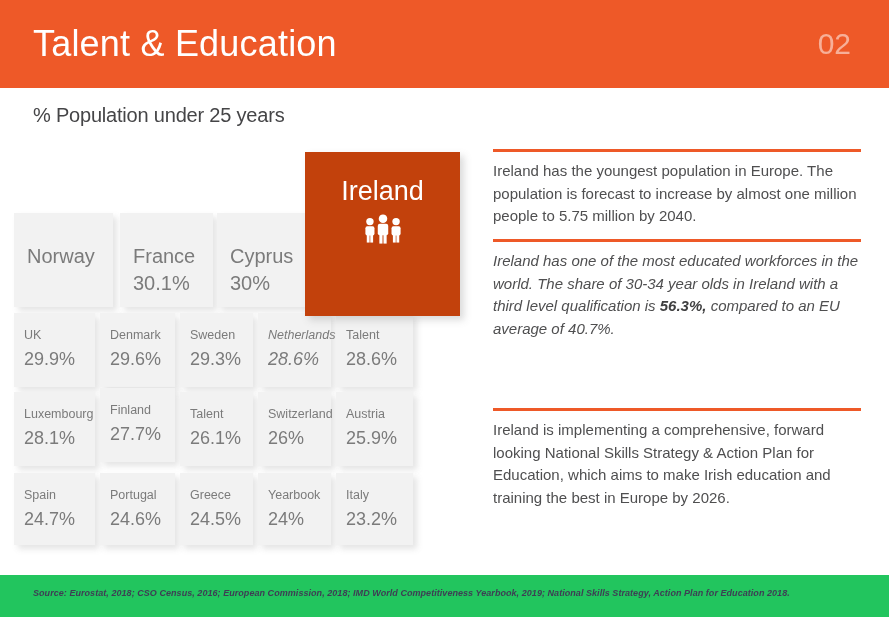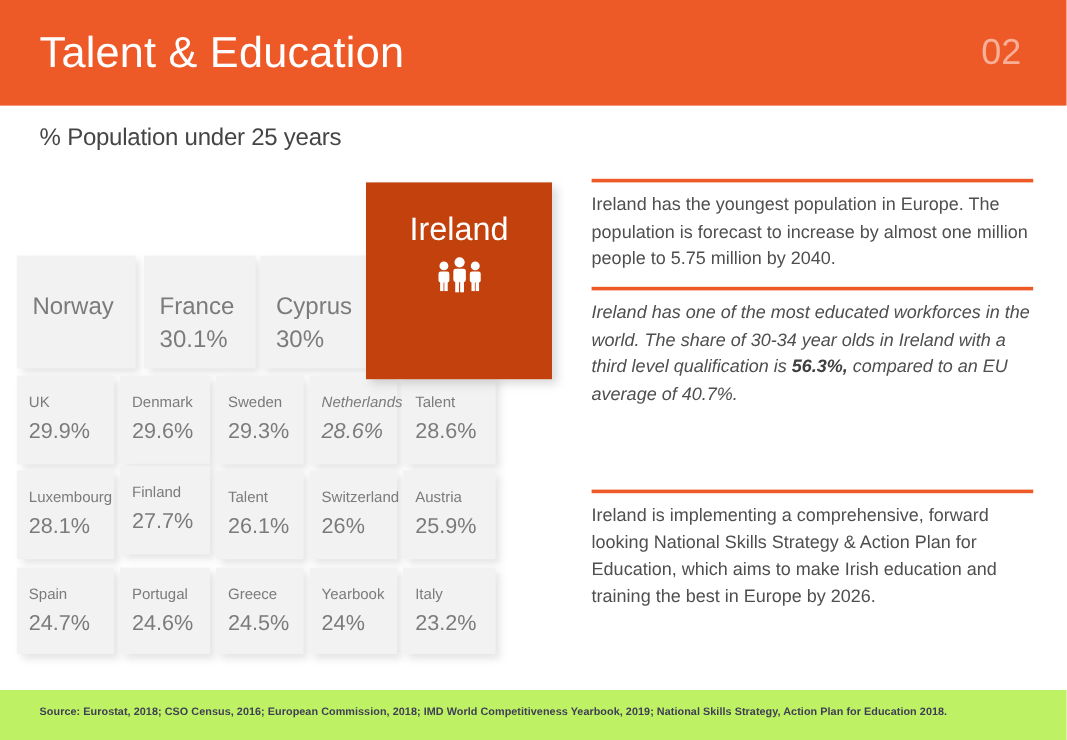--- a/index.html
+++ b/index.html
@@ -51,21 +51,21 @@
     padding-top:8px; box-sizing:border-box;
   }
   .para .para-text { font-size:15px; line-height:22.5px; color:#4F4F50; }
   .para .para-text b { font-weight:bold; color:#3F3F40; }
   .para-1 { top:149px; }
   .para-2 { top:239px;font-style:italic; }
   .para-3 { top:323px; }
   .para-4 { top:408px; }
 
   
-  .footer { position:absolute; left:0; right:0; top:575px; bottom:0; background:#bef264; }
+  .footer { position:absolute; left:0; right:0; top:575px; bottom:0; background:#22c55e;font-style:italic; }
   .source {
     position:absolute; left:33px; top:13px; font-size:9px; font-weight:bold;
     color:#3E3E54; letter-spacing:.05px;
   }
 </style>
 </head>
 <body>
 
 <div class="page">
 

